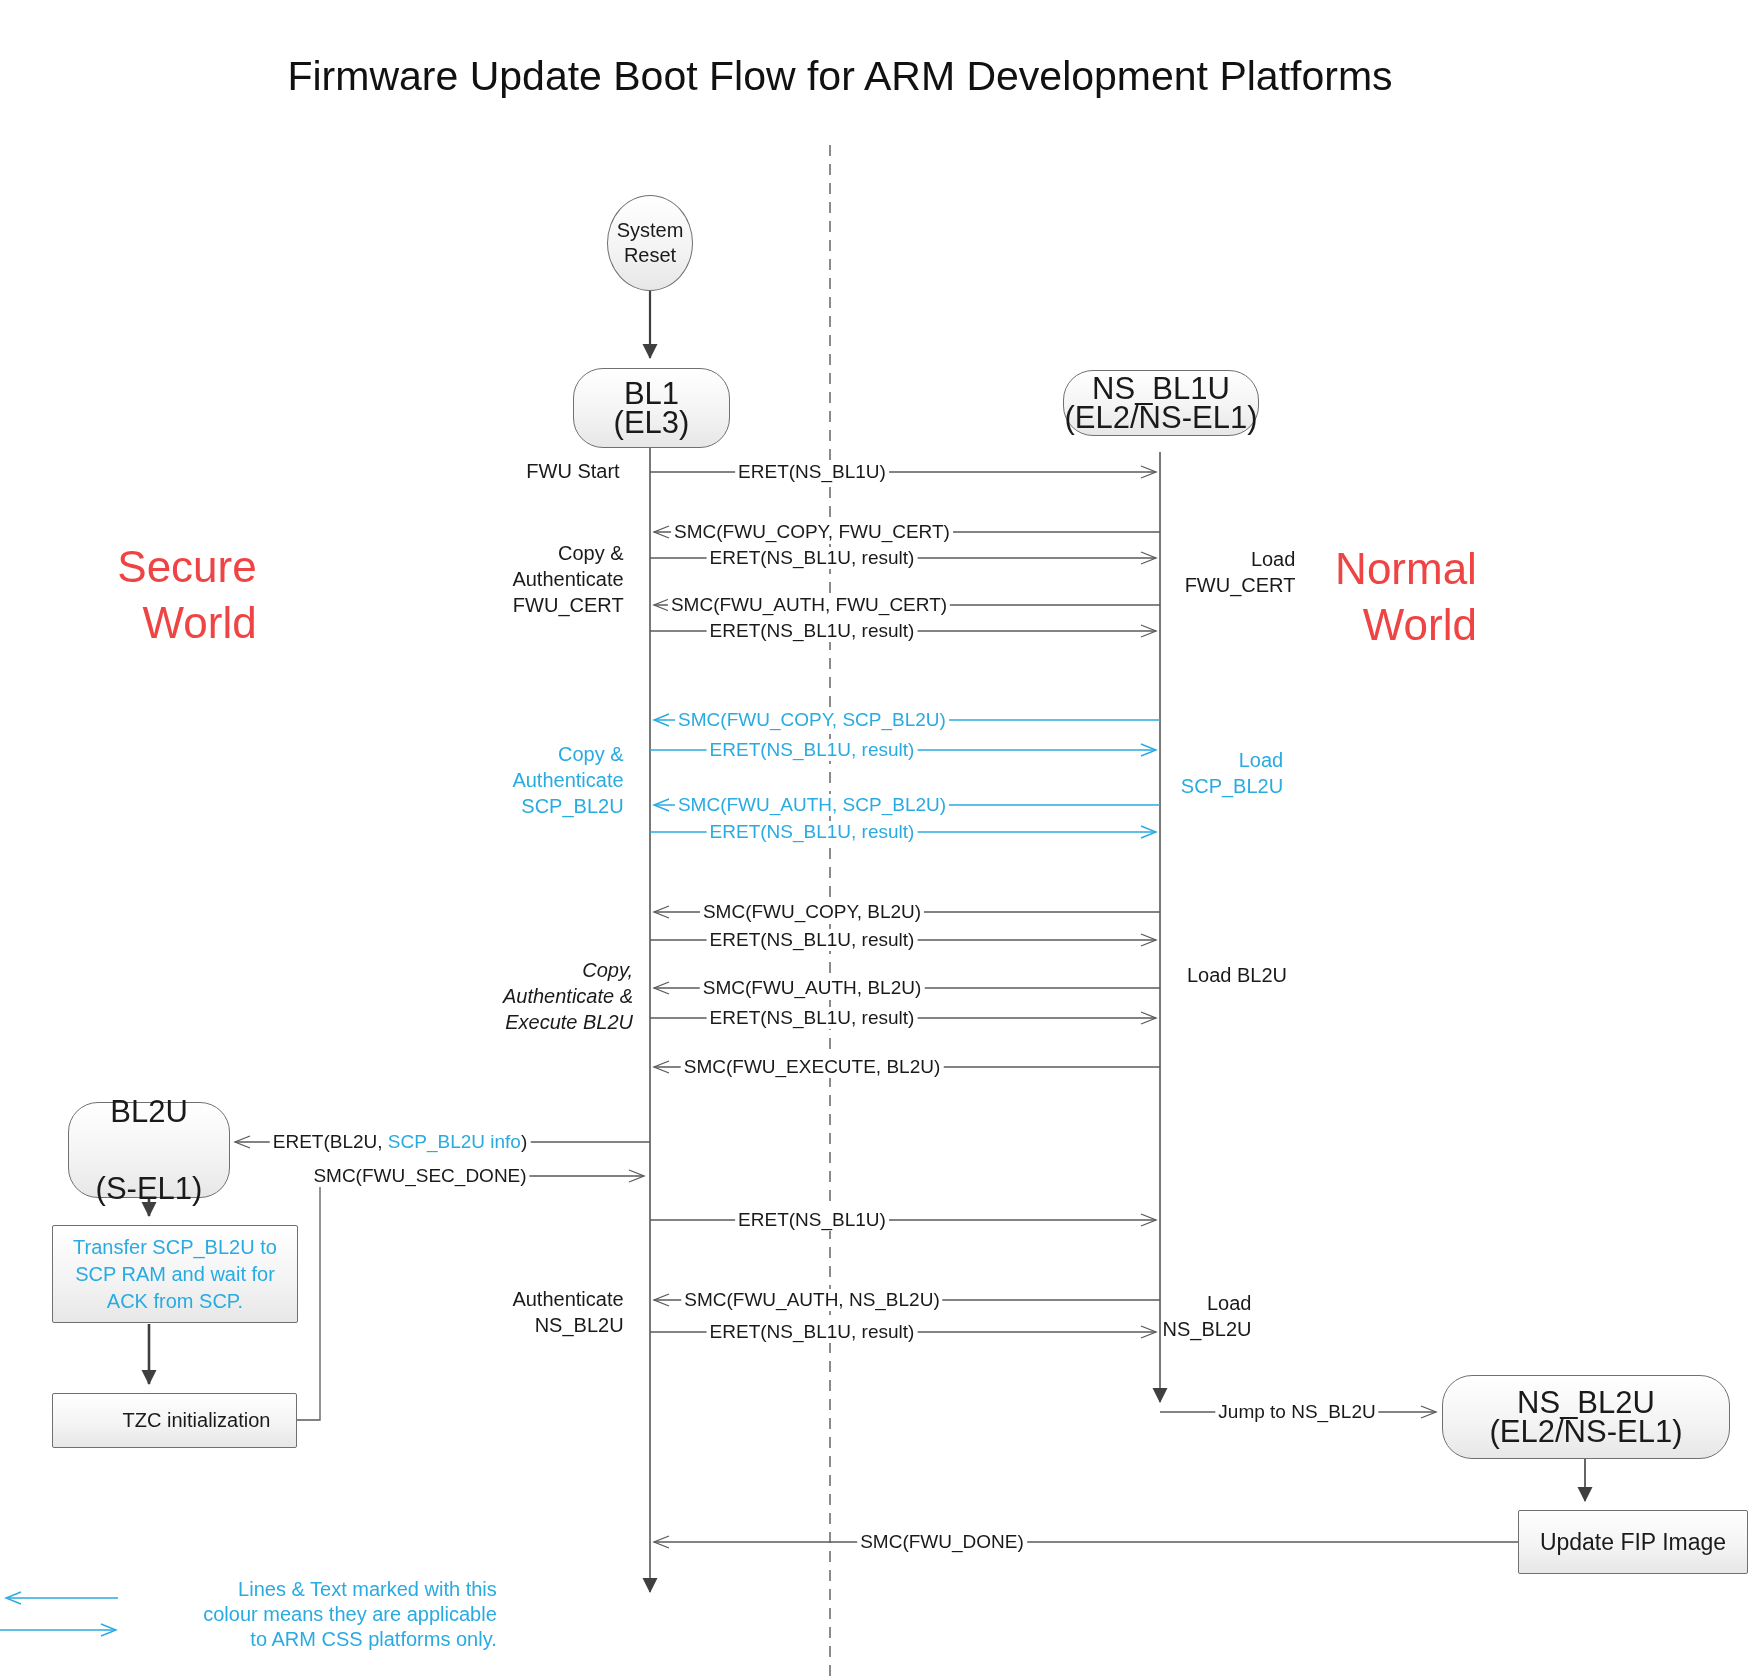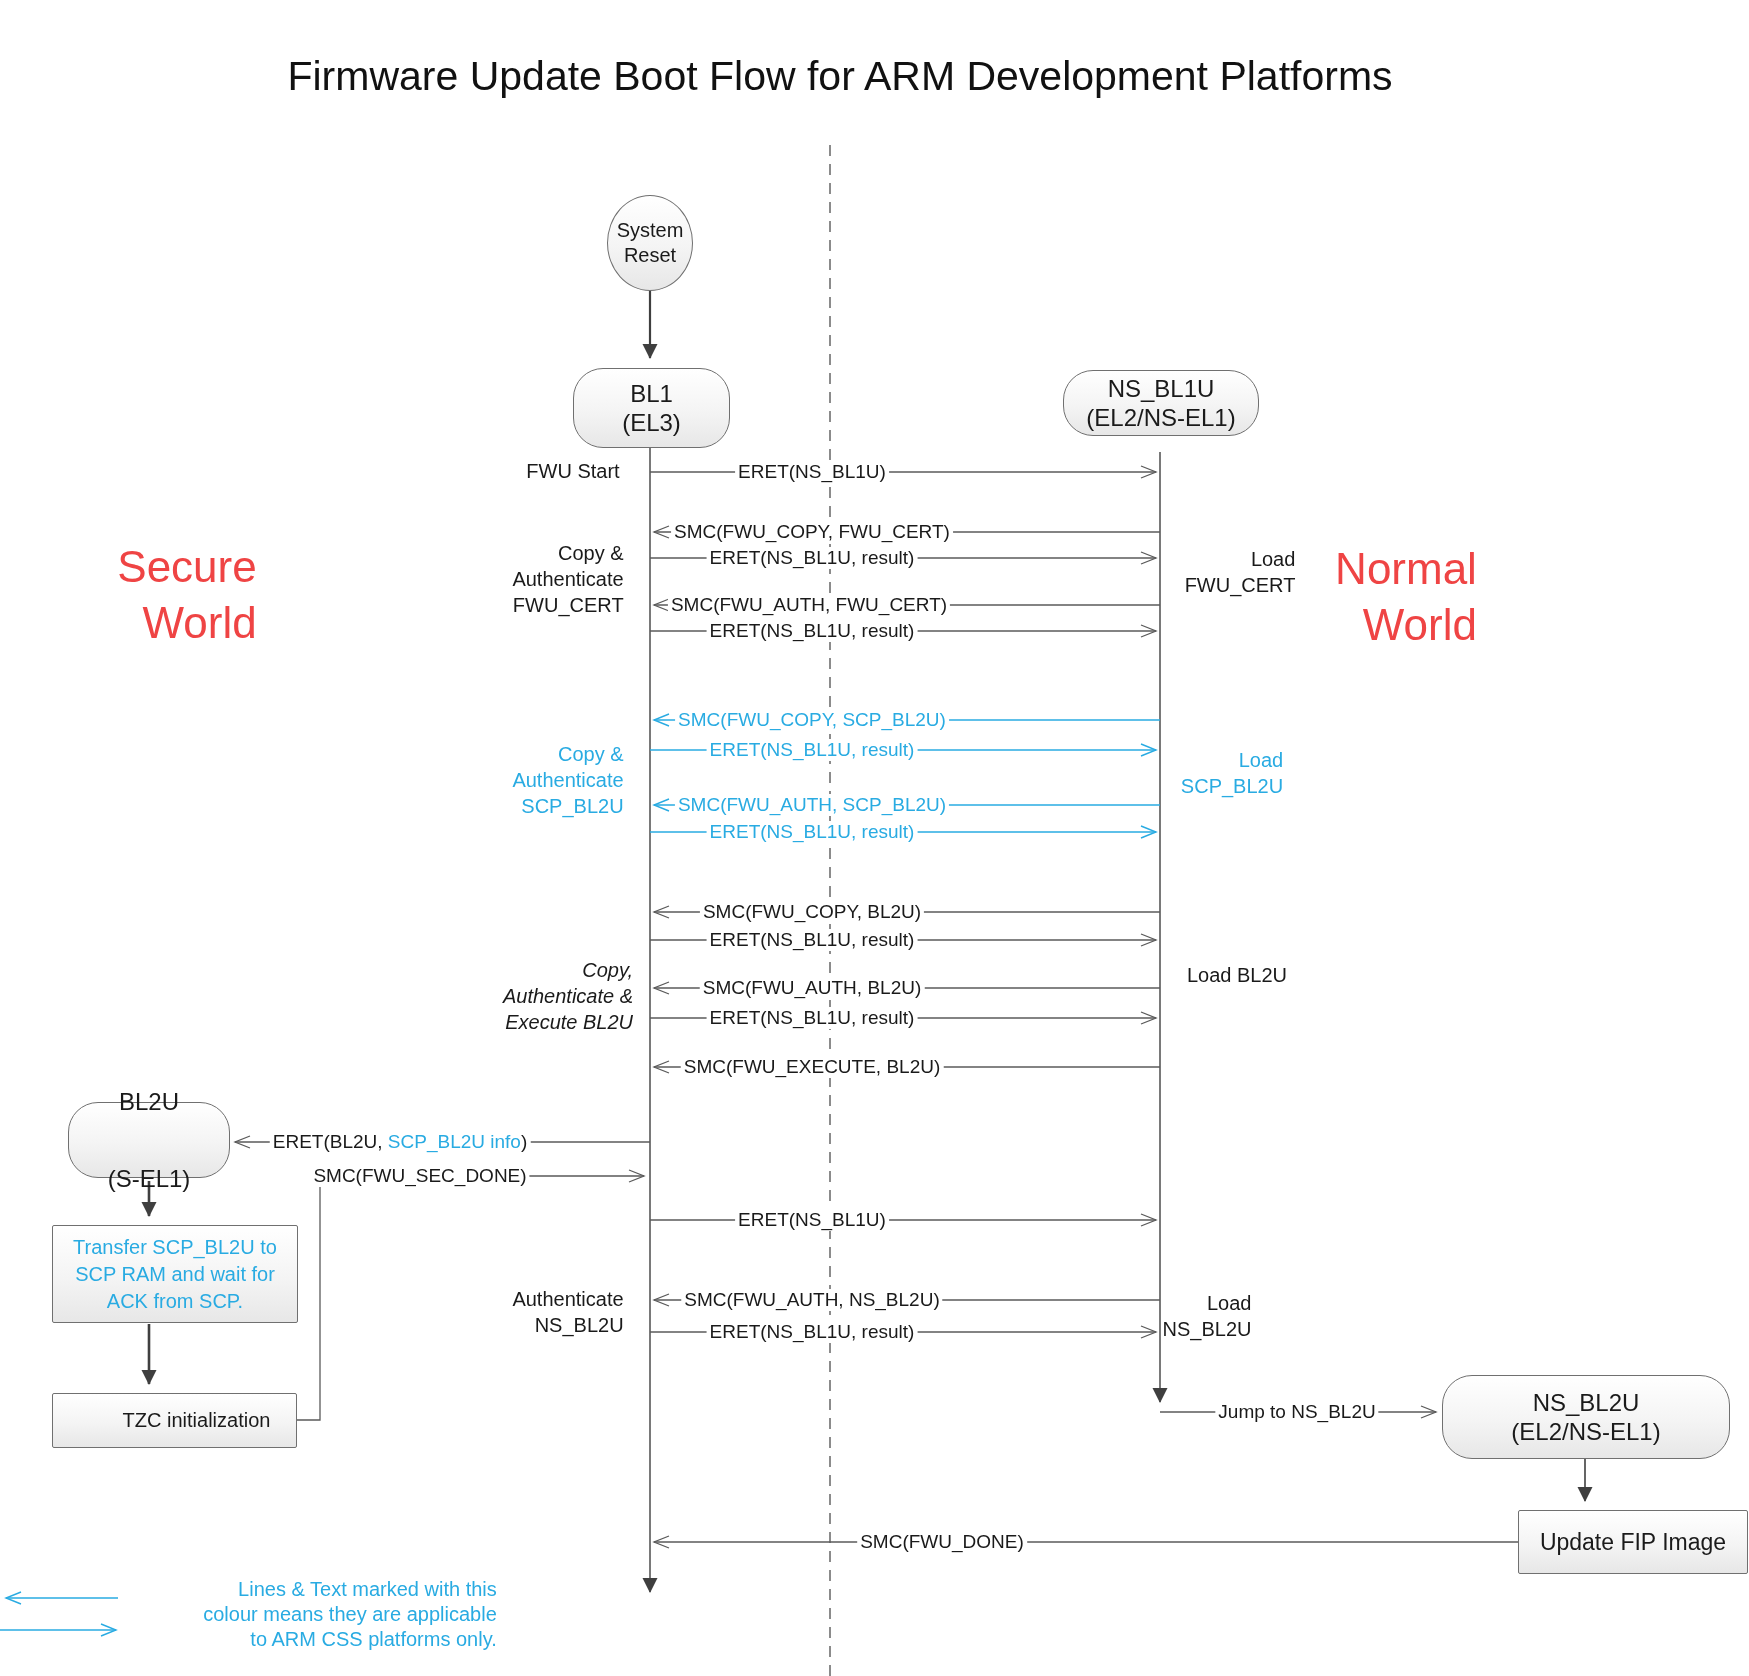--- a/index.html
+++ b/index.html
@@ -10,21 +10,21 @@
   #title{
     position:absolute;left:840px;top:36px;transform:translate(-50%,-50%);
     font-size:41px;white-space:nowrap;letter-spacing:0px;color:#111;
   }
   svg.layer{position:absolute;left:0;top:0;width:1749px;height:1676px;}
   .node{
     position:absolute;display:flex;flex-direction:column;align-items:center;justify-content:center;
     background:linear-gradient(180deg,#ffffff 0%,#f4f4f4 55%,#e7e7e7 100%);
     border:1.4px solid #707070;text-align:center;box-sizing:border-box;
   }
-  .pill{border-radius:30px;font-size:24px;line-height:29px;}
+  .pill{border-radius:30px;font-size:31px;line-height:29px;}
   .ellipse{border-radius:50%;font-size:20px;line-height:25px;}
   .rectnode{border-radius:2px;}
   .lbl{
     position:absolute;transform:translate(-50%,-50%);white-space:nowrap;
     background:#fff;padding:0 3px;font-size:19px;line-height:22px;
   }
   .stack{
     position:absolute;transform:translate(-50%,-50%);text-align:right;
     font-size:20px;line-height:26px;white-space:nowrap;
   }
@@ -116,21 +116,21 @@
   <div class="node pill" style="left:573px;top:328px;width:157px;height:80px;">
     <div>BL1</div>
     <div>(EL3)</div>
   </div>
 
   <div class="node pill" style="left:1063px;top:330px;width:196px;height:66px;">
     <div>NS_BL1U</div>
     <div>(EL2/NS-EL1)</div>
   </div>
 
-  <div class="node pill" style="left:68px;top:1062px;width:162px;height:76px;gap:48px;">
+  <div class="node pill" style="left:68px;top:1062px;width:162px;height:96px;gap:48px;">
     <div>BL2U</div>
     <div>(S-EL1)</div>
   </div>
 
   <div class="node rectnode hl" style="left:52px;top:1185px;width:246px;height:98px;font-size:20px;line-height:27px;">
     <div>Transfer SCP_BL2U to</div>
     <div>SCP RAM and wait for</div>
     <div>ACK from SCP.</div>
   </div>
 

